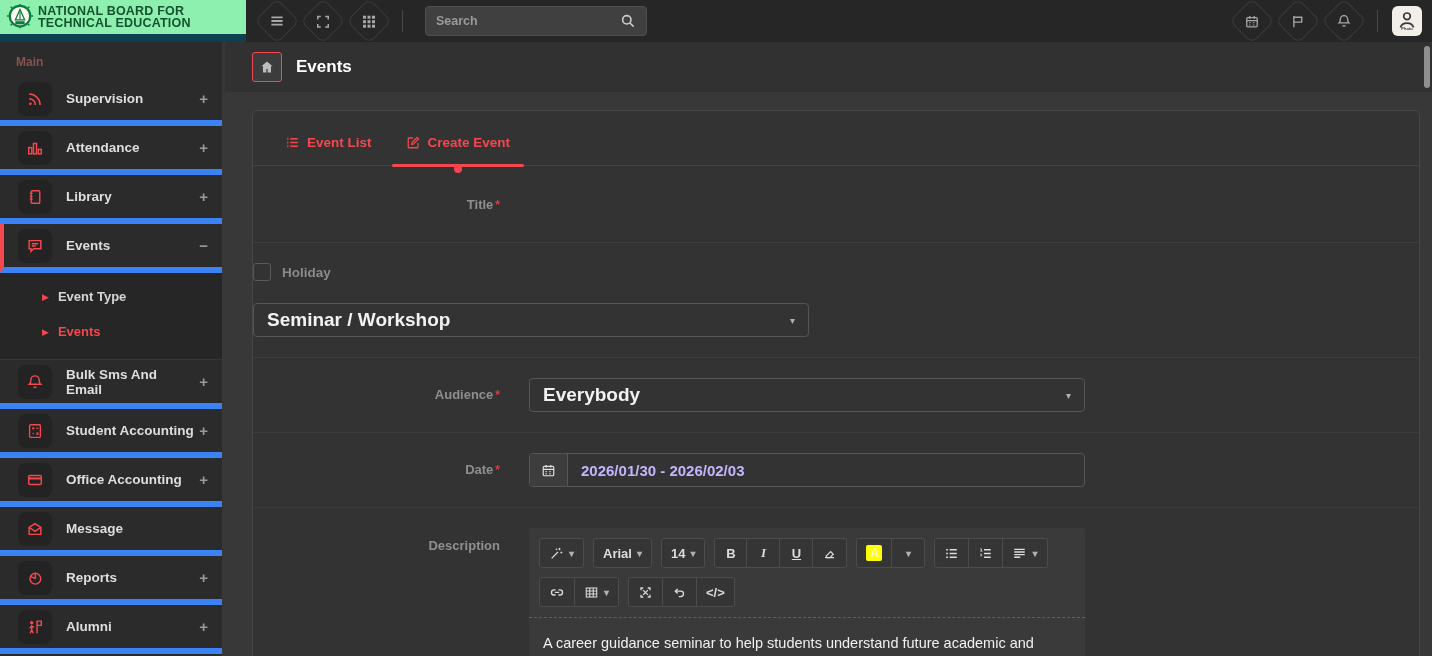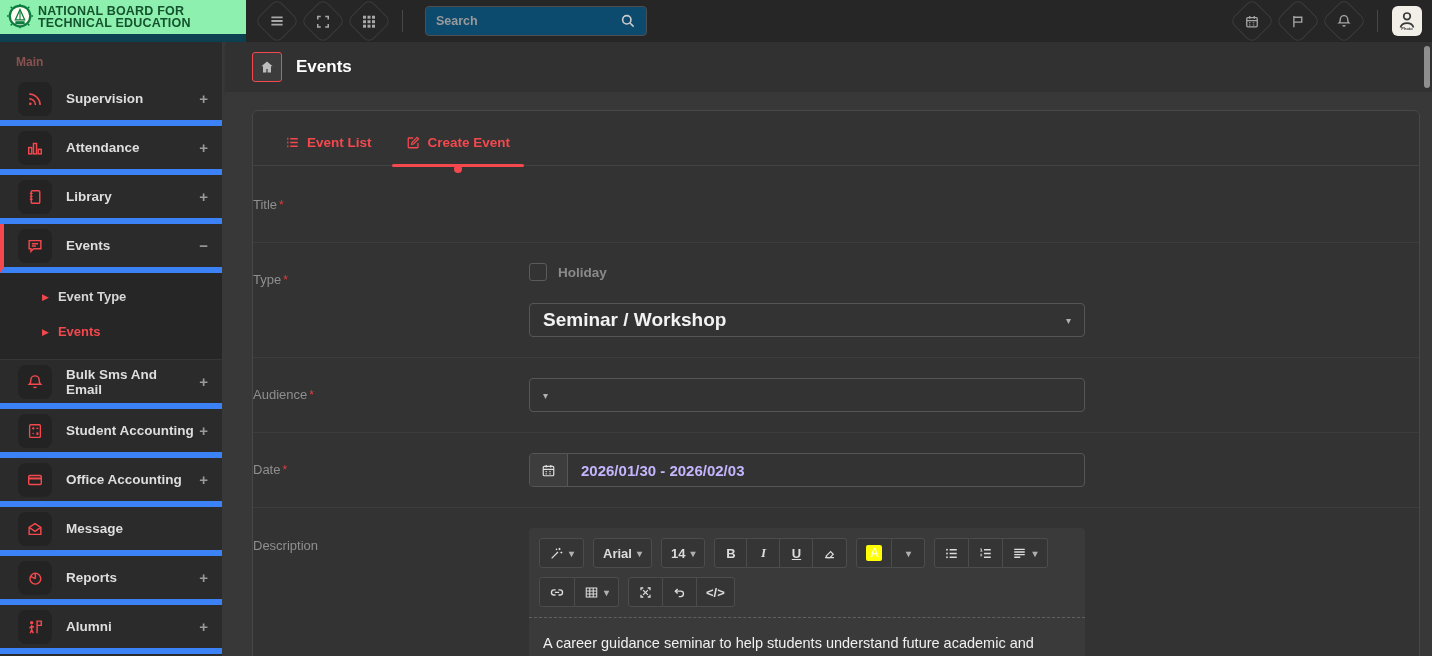--- a/index.html
+++ b/index.html
@@ -12,21 +12,21 @@
   .logo { width:246px; height:42px; display:flex; flex-direction:column; flex:0 0 auto; }
   .logo-green { height:34px; background:#8df0ae; display:flex; align-items:center; padding:0 6px; gap:4px; }
   .logo-teal { height:8px; background:#0d4050; }
   .logo-text { line-height:1.0; font-weight:bold; font-size:12.5px; color:#14532d; letter-spacing:.2px; }
   .emblem { width:28px; height:28px; flex:0 0 auto; }
   .tb-icons { display:flex; align-items:center; padding-left:8px; }
   .diamond { width:32px; height:32px; border:1px solid #3b3b3b; border-radius:7px; transform:rotate(45deg);
     display:flex; align-items:center; justify-content:center; margin:0 7px; cursor:pointer; }
   .diamond > * { transform:rotate(-45deg); }
   .tb-sep { width:1px; height:22px; background:#484848; margin:0 10px; }
-  .searchbox { width:222px; height:30px; background:#0c4a6e; border:1px solid #4e4e4e; border-radius:4px;
+  .searchbox { width:222px; height:30px; background:#404040; border:1px solid #4e4e4e; border-radius:4px;
     display:flex; align-items:center; padding:0 10px; margin-left:12px; }
   .searchbox input { flex:1; background:transparent; border:0; outline:none; color:#ddd;
     font-weight:bold; font-size:12.5px; font-family:inherit; }
   .searchbox input::placeholder { color:#9a9a9a; }
   .tb-right { margin-left:auto; display:flex; align-items:center; padding-right:10px; }
   .avatar { width:30px; height:30px; background:#f2efe9; border-radius:6px; display:flex; flex-direction:column;
     align-items:center; justify-content:center; margin-left:4px; cursor:pointer; }
   .avatar-caption { font-size:4px; color:#333; font-weight:bold; margin-top:-2px; }
 
   
@@ -66,22 +66,22 @@
     padding-bottom:15px; margin-right:34px; cursor:pointer; position:relative; }
   .tab.active::before { content:""; position:absolute; left:-14px; right:-14px; bottom:-2px; height:3px;
     background:#f4484e; border-radius:2px; }
   .tab.active::after { content:""; position:absolute; left:50%; bottom:-8px; width:8px; height:8px;
     margin-left:-4px; background:#f4484e; border-radius:50%; }
 
   
   .form { padding-top:2px; }
   .frow { display:flex; padding:20px 0; }
   .frow + .frow { border-top:1px solid rgba(255,255,255,.05); }
-  .f-label { width:276px; text-align:left; padding-right:29px; flex:0 0 auto; color:#8f8f8f;
-    font-size:13px; line-height:34px; }
+  .f-label { width:276px; text-align:right; padding-right:29px; flex:0 0 auto; color:#8f8f8f;
+    font-size:13px; line-height:34px;font-weight:bold; }
   .f-label.top { line-height:16px; padding-top:10px; }
   .req { color:#e23b3b; font-size:12px; vertical-align:top; margin-left:2px; }
   .f-field { width:556px; }
   .tinput { width:100%; height:34px; background:transparent; border:1px solid #565656; border-radius:4px;
     color:#f2f2f2; font-weight:bold; font-size:13.5px; padding:0 13px; font-family:inherit; outline:none; }
   .selectbox { width:100%; height:34px; border:1px solid #565656; border-radius:4px; display:flex;
     align-items:center; padding:0 13px; cursor:pointer; }
   .selectbox .val { flex:1; color:#f2f2f2; font-weight:bold; font-size:19px; }
   .caret { color:#b0b0b0; font-size:10px; }
   .chkrow { display:flex; align-items:center; gap:11px; margin-bottom:22px; }
@@ -370,37 +370,37 @@
             </div>
           </div>
 
           <div class="form">
 
             <div class="frow">
               <div class="f-label"><span>Title</span><span class="req">*</span></div>
             </div>
 
             <div class="frow">
-              <div class="f-label"><span>Type</span><span class="req">*</span></div>
               <div class="f-field">
                 <div class="chkrow">
                   <span class="checkbox"></span>
                   <span class="chk-label">Holiday</span>
                 </div>
                 <div class="selectbox">
                   <span class="val">Seminar / Workshop</span>
                   <span class="caret">▾</span>
                 </div>
               </div>
             </div>
 
             <div class="frow">
               <div class="f-label"><span>Audience</span><span class="req">*</span></div>
               <div class="f-field">
                 <div class="selectbox">
+                  <span class="val">Everybody</span>
                   <span class="caret">▾</span>
                 </div>
               </div>
             </div>
 
             <div class="frow">
               <div class="f-label"><span>Date</span><span class="req">*</span></div>
               <div class="f-field">
                 <div class="dategroup">
                   <span class="date-addon">

